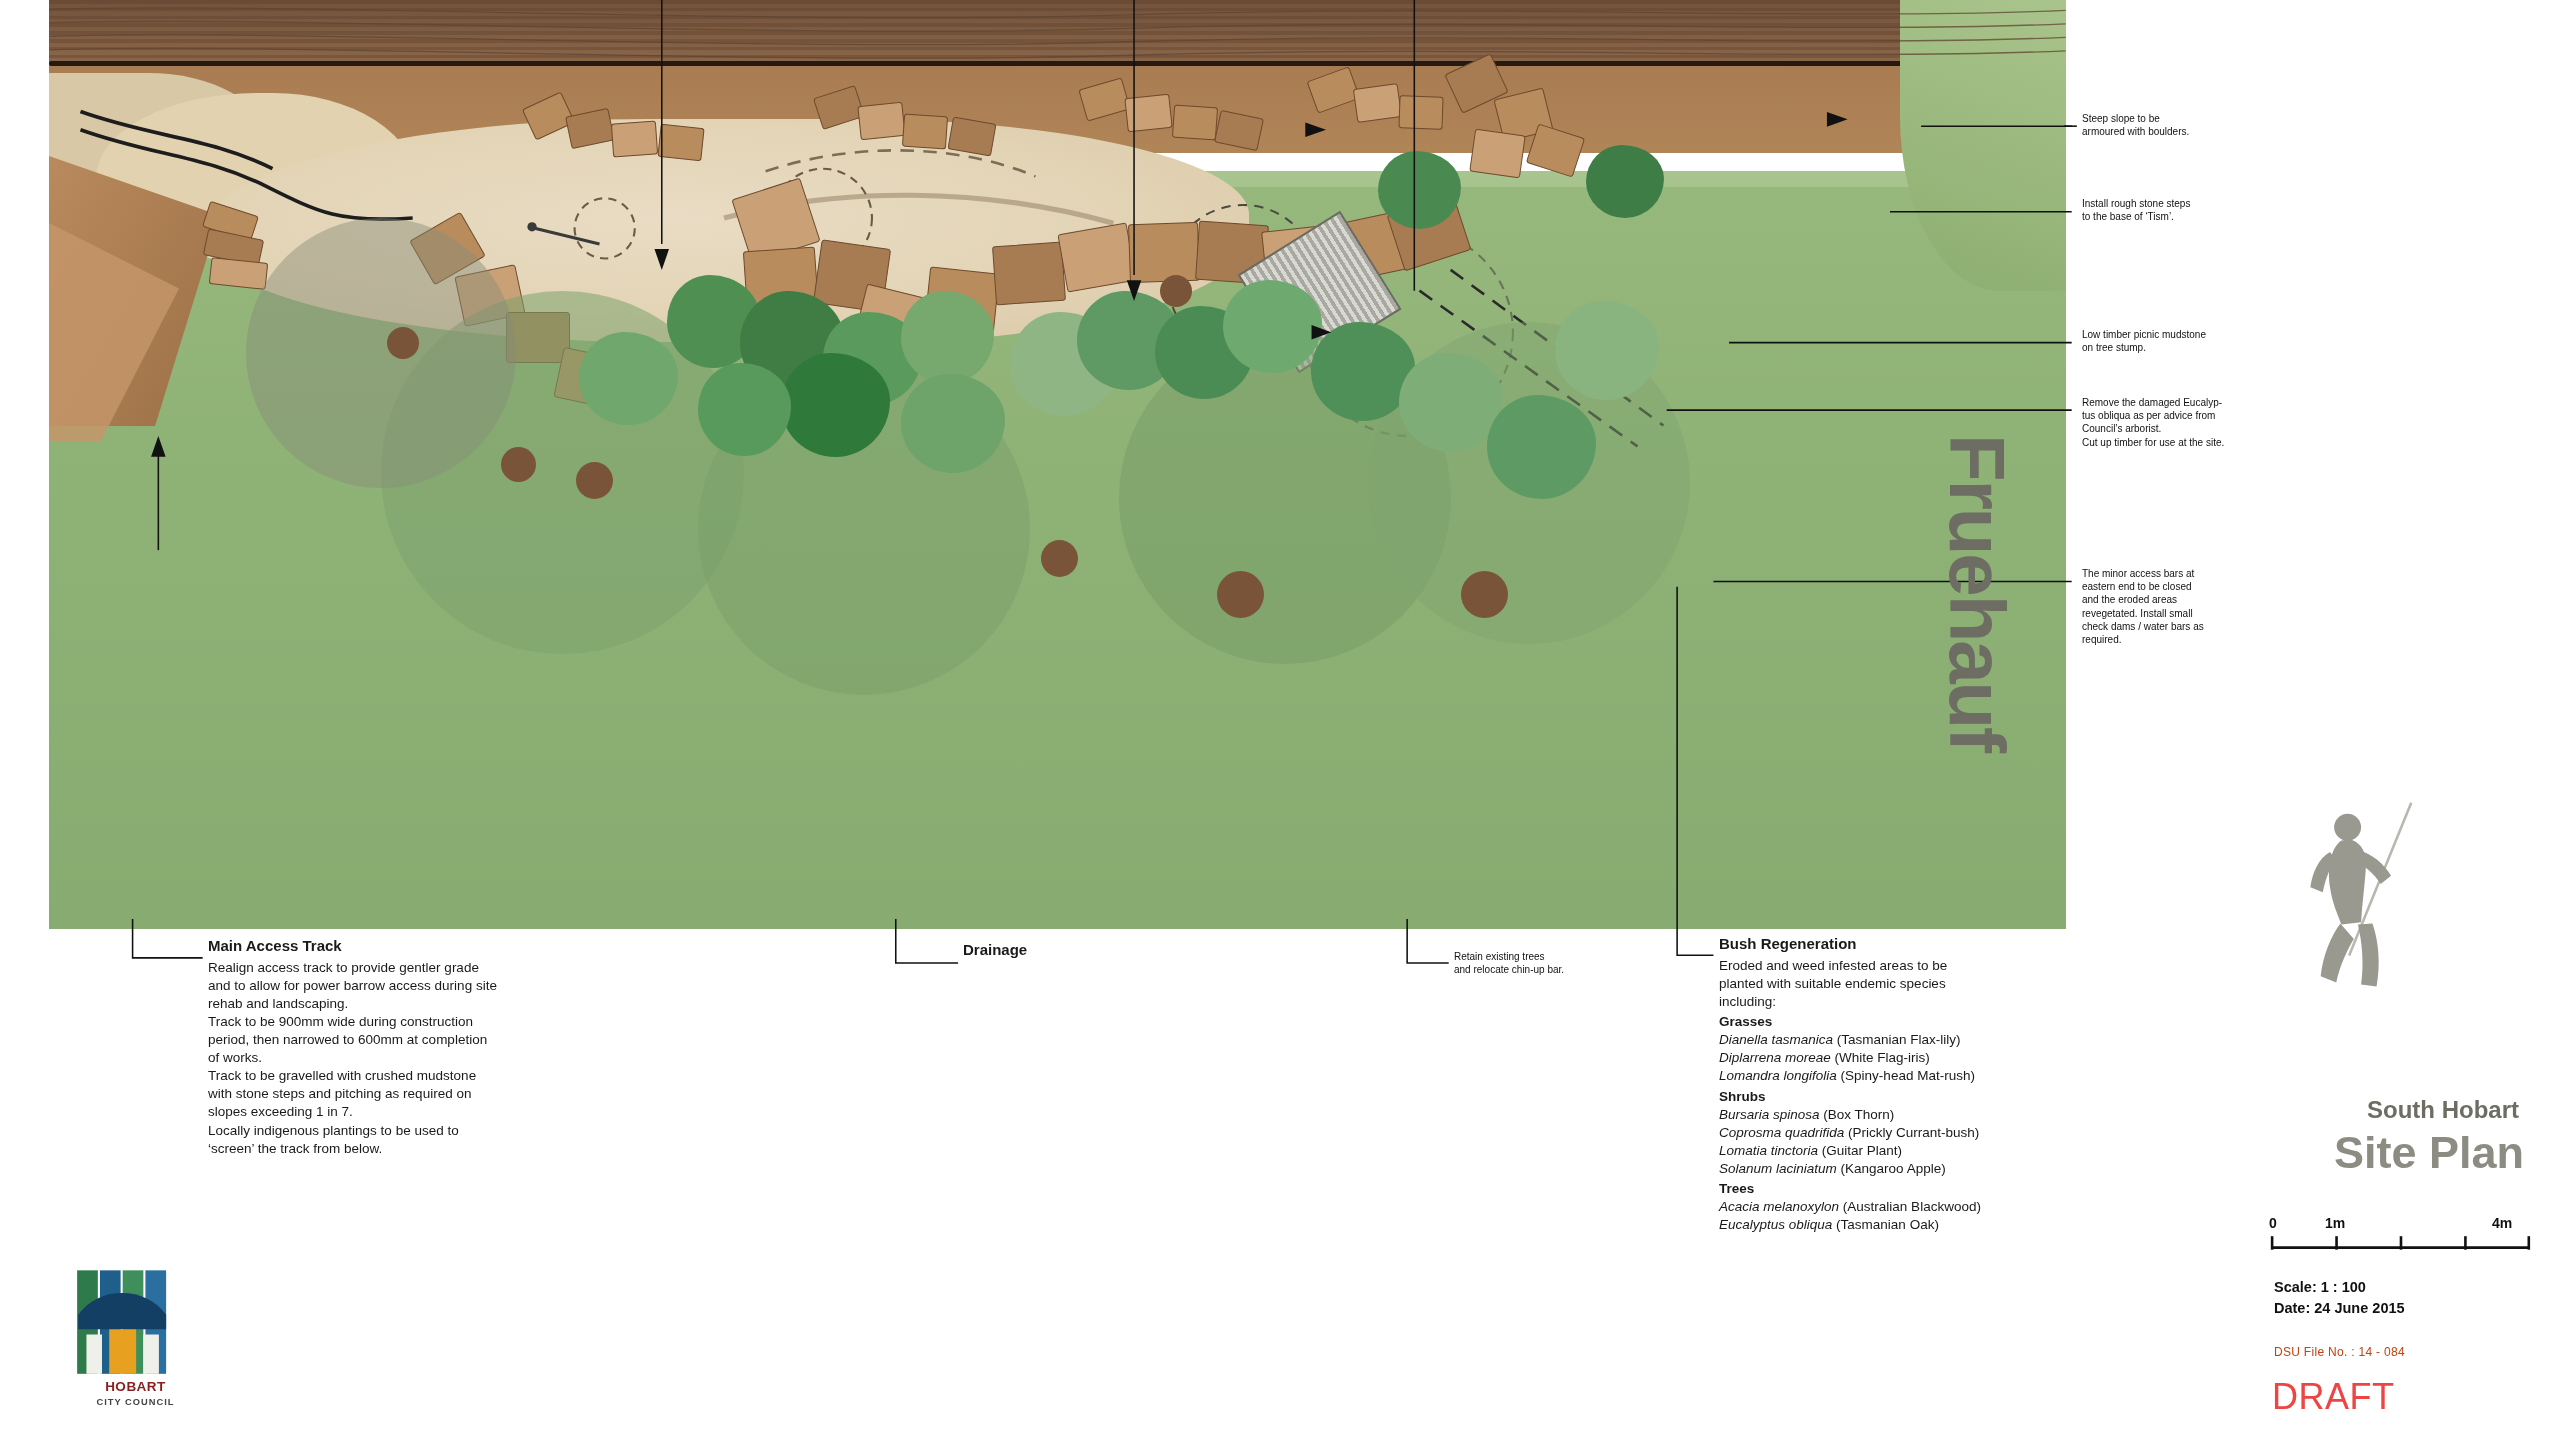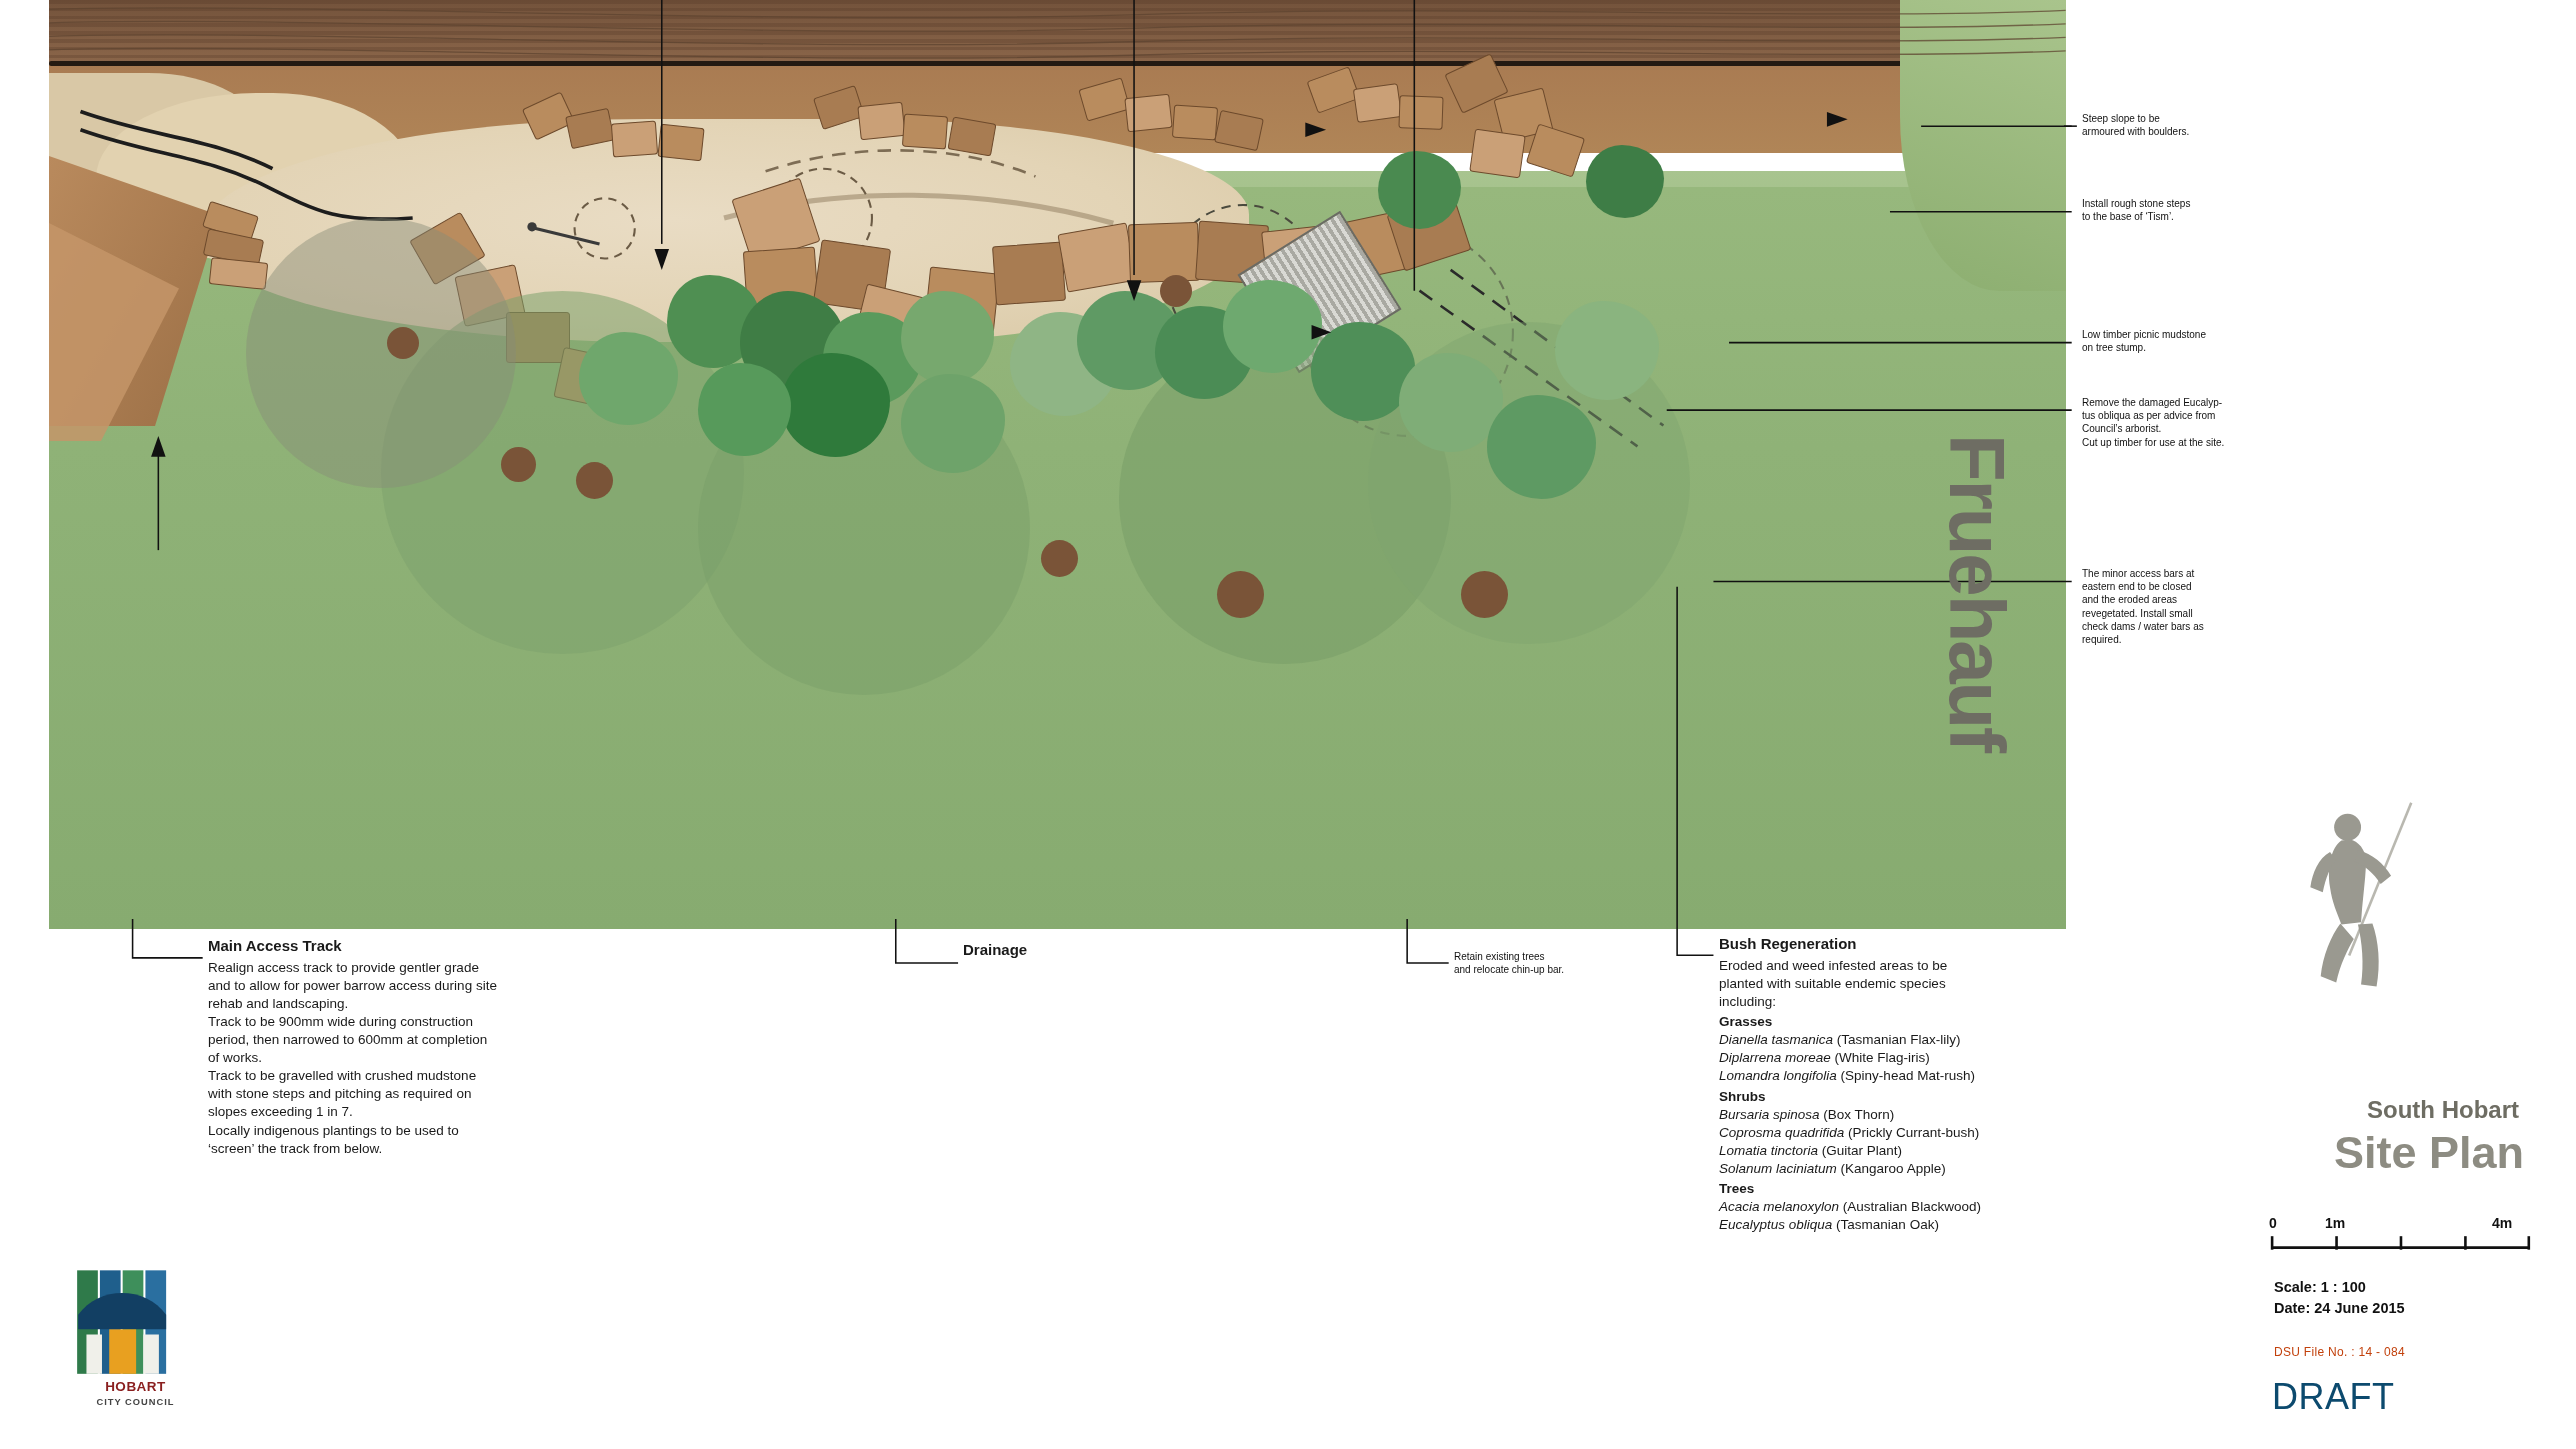--- a/index.html
+++ b/index.html
@@ -75,21 +75,21 @@
   .subhobart{position:absolute;right:57px;top:1096px;font-size:24px;font-weight:bold;color:#6e6d63;text-align:right;width:363px;}
   .siteplan{position:absolute;right:52px;top:1127px;font-size:45px;font-weight:bold;color:#8d8c82;text-align:right;width:363px;}
 
   .climber{position:absolute;left:2300px;top:800px;width:119px;height:223px;}
 
   
   #scalebar{position:absolute;left:2269px;top:1215px;width:265px;height:36px;}
   .sbLbl{position:absolute;font-size:14px;font-weight:bold;color:#111;}
   .scaleText{position:absolute;left:2274px;top:1277px;font-size:14.5px;font-weight:bold;line-height:1.45;color:#111;}
   .dsu{position:absolute;left:2274px;top:1345px;font-size:12px;color:#c2410c;letter-spacing:0.3px;}
-  .draft{position:absolute;left:2272px;top:1376px;font-size:36px;color:#0c4a6e;letter-spacing:0.5px;}
+  .draft{position:absolute;left:2272px;top:1376px;font-size:36px;color:#ef4444;letter-spacing:0.5px;}
 
   
   #logo{position:absolute;left:73px;top:1267px;width:119px;height:135px;}
   .logoName{position:absolute;left:73px;top:1379px;width:125px;text-align:center;
             font-size:13.5px;font-weight:bold;color:#8a1f1f;letter-spacing:0.5px;}
   .logoSub{position:absolute;left:73px;top:1397px;width:125px;text-align:center;
            font-size:9.3px;font-weight:bold;color:#444;letter-spacing:1px;}
 </style>
 </head>
 <body>

